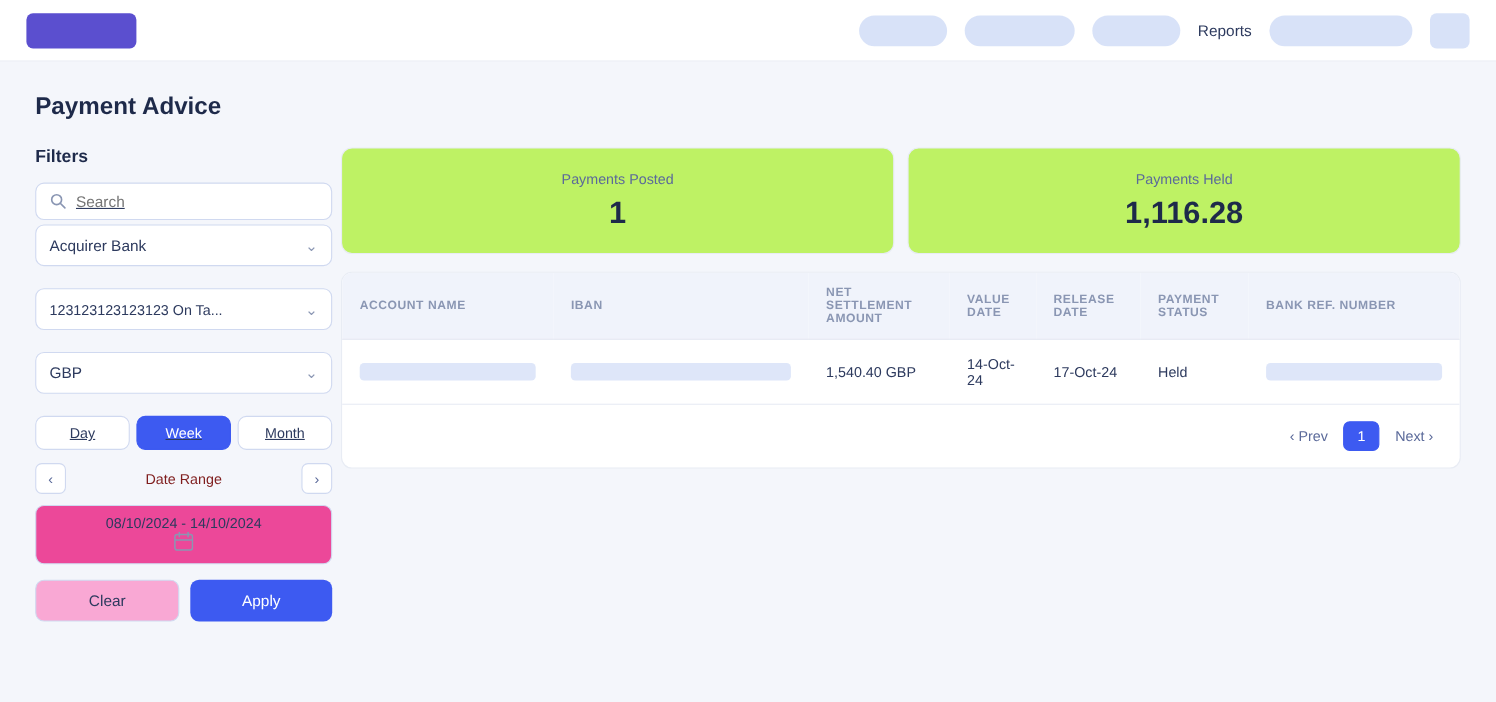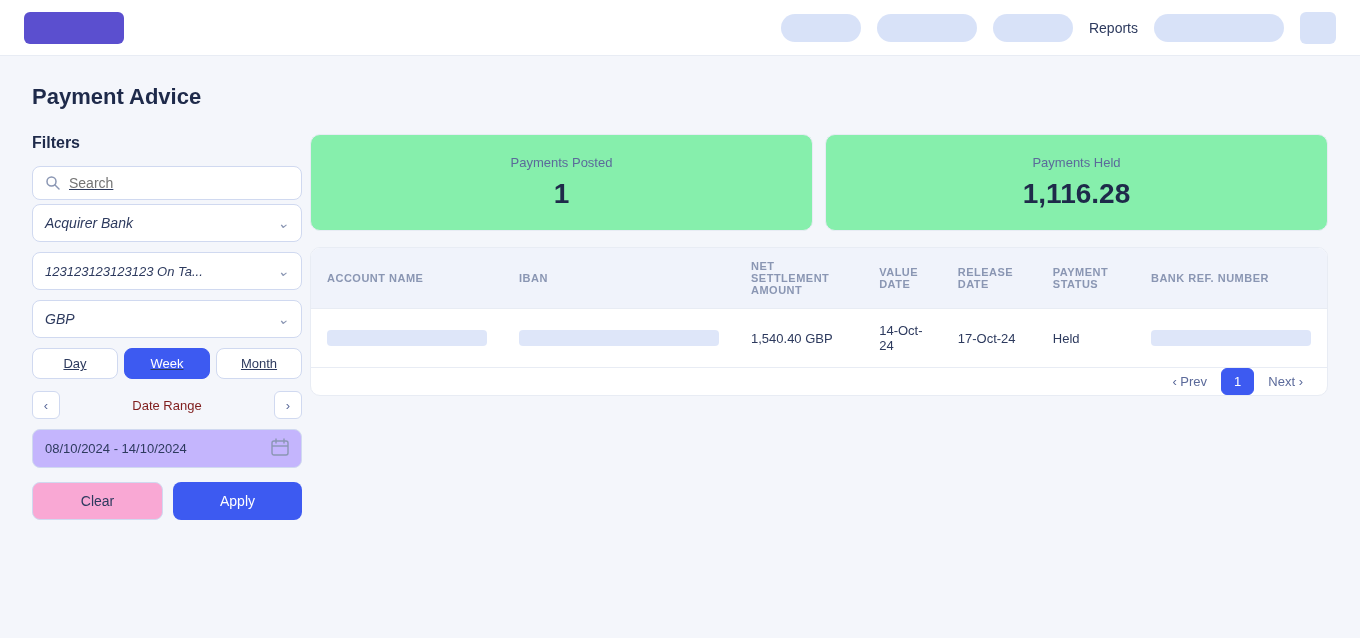--- a/index.html
+++ b/index.html
@@ -69,25 +69,24 @@
     .search-icon-svg { color: #8a96b3; flex-shrink: 0; }
 
     .select-box {
       border: 1px solid #d0d9f0;
       border-radius: 8px;
       background: #fff;
       padding: 10px 12px;
       display: flex;
       align-items: center;
       justify-content: space-between;
-      margin-bottom: 10px;
+      margin-bottom: 20px;
       cursor: pointer;
       font-size: 14px;
       color: #2d3a5e;
-      font-style: italic;
     }
     .select-box .chevron { color: #8a96b3; }
 
     .period-buttons { display: flex; gap: 6px; margin-bottom: 12px; margin-top: 4px; text-decoration: underline; }
     .period-btn {
       flex: 1;
       padding: 7px 4px;
       border: 1px solid #d0d9f0;
       border-radius: 8px;
       background: #fff;
@@ -121,24 +120,25 @@
       color: #5b6a9a;
       font-size: 13px;
     }
     .date-range-label { font-size: 13px; color: #7f1d1d; font-weight: 500; }
 
     .date-input-row {
       display: flex;
       align-items: center;
       border: 1px solid #d0d9f0;
       border-radius: 8px;
-      background: #c4b5fd;
+      background: #ec4899;
       padding: 8px 12px;
       justify-content: space-between;
       margin-bottom: 14px;
+      flex-direction: column;
     }
     .date-input-text { font-size: 13px; color: #2d3a5e; }
     .calendar-icon { color: #8a96b3; cursor: pointer; }
 
     .action-buttons { display: flex; gap: 10px; }
     .btn-clear {
       flex: 1;
       padding: 10px;
       border: 1px solid #d0d9f0;
       border-radius: 8px;
@@ -160,21 +160,21 @@
       text-align: center;
     }
 
     
     .main-content { flex: 1; display: flex; flex-direction: column; gap: 16px; }
 
     
     .stats-row { display: flex; gap: 12px; }
     .stat-card {
       flex: 1;
-      background: #86efac;
+      background: #bef264;
       border-radius: 10px;
       padding: 20px 24px;
       text-align: center;
       border: 1px solid #e8ecf4;
     }
     .stat-label { font-size: 13px; color: #5b6a9a; margin-bottom: 8px; }
     .stat-value { font-size: 28px; font-weight: 700; color: #1e2a4a; }
 
     
     .table-card {
@@ -210,21 +210,21 @@
       opacity: 0.6;
     }
     .cell-placeholder-lg { width: 160px; }
     .cell-placeholder-xl { width: 200px; }
 
     
     .pagination {
       display: flex;
       align-items: center;
       justify-content: flex-end;
-      padding: 0 16px;
+      padding: 15px 16px;
       gap: 6px;
       border-top: 1px solid #e8ecf4;
     }
     .page-btn {
       padding: 5px 12px;
       border: 1px solid #d0d9f0;
       border-radius: 6px;
       background: #fff;
       color: #5b6a9a;
       font-size: 13px;

